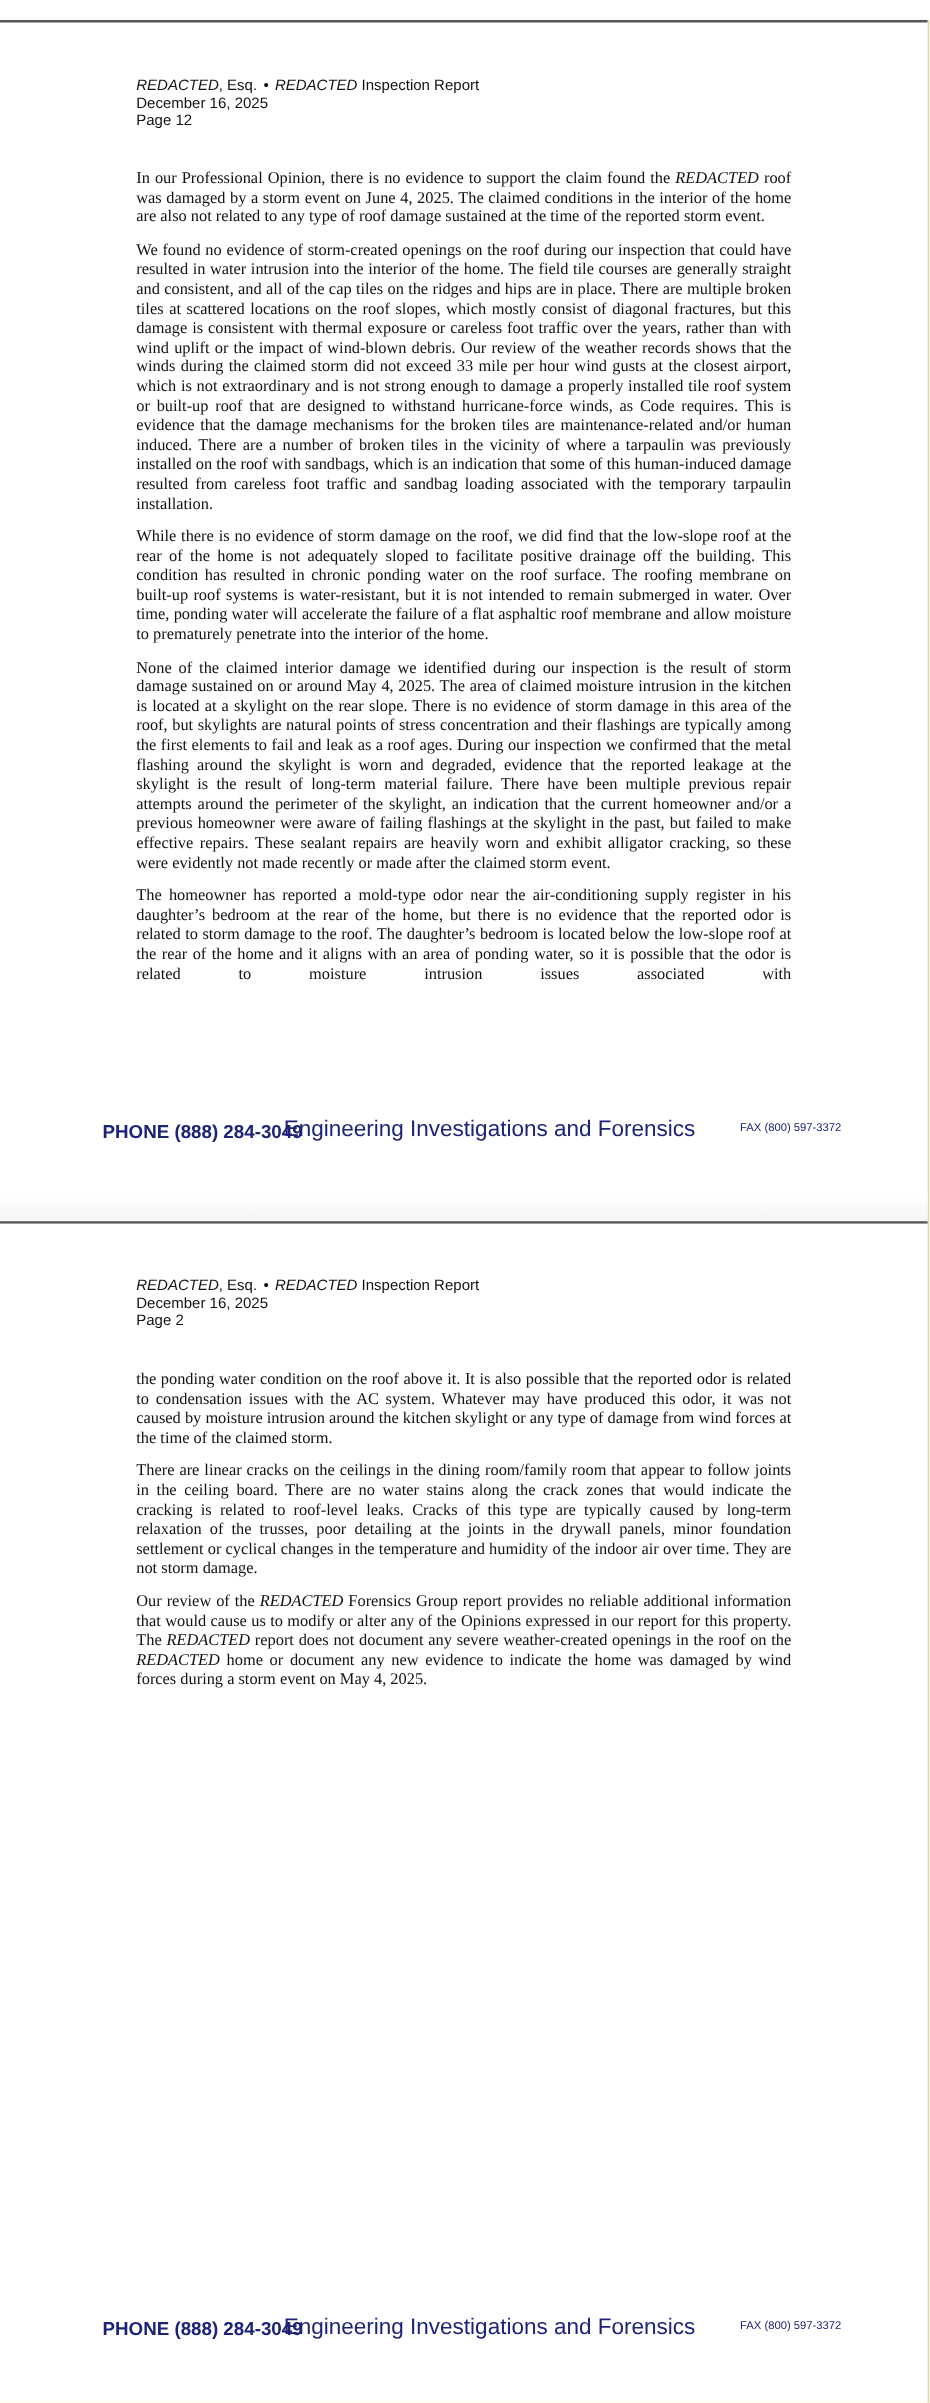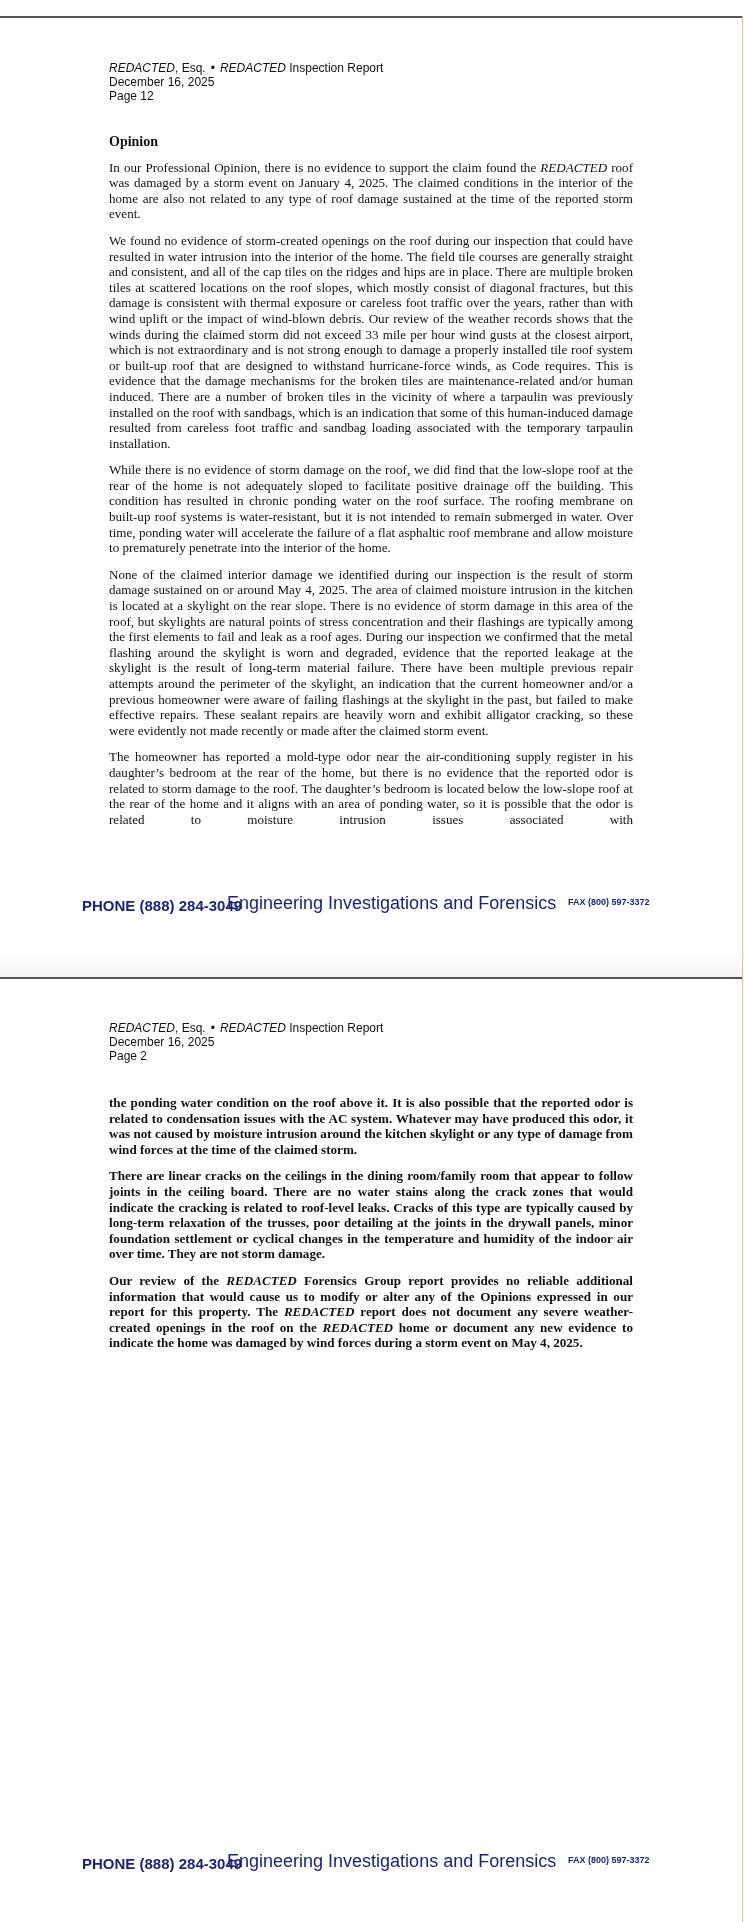--- a/index.html
+++ b/index.html
@@ -52,38 +52,37 @@
     font-family: "Liberation Serif", serif; font-weight: bold;
     font-size: 14px; margin: 0 0 10px 0;
   }
 
   .footer {
     position: absolute; left: 0; width: 742px; height: 20px;
     font-family: "Liberation Sans", sans-serif; color: #1c2378;
   }
   .footer .phone { position: absolute; left: 82px; top: 4px; font-size: 15px; font-weight: bold; }
   .footer .firm { position: absolute; left: 227px; top: 0; font-size: 18px; }
-  .footer .fax { position: absolute; left: 568px; top: 4px; font-size: 9px; font-weight: bold; }
+  .footer .fax { position: absolute; left: 592px; top: 4px; font-size: 9px; font-weight: normal; }
 </style>
 </head>
 <body>
 
 <div class="viewer">
   <div class="right-edge"></div>
 
   <div class="page page1">
     <div class="hdr" style="top:43px;">
       <div><i>REDACTED</i><span>, Esq.</span><span class="dot">•</span><i>REDACTED</i><span> Inspection Report</span></div>
       <div>December 16, 2025</div>
       <div>Page 12</div>
     </div>
 
     <div class="body-text" style="top:116px;">
-      <div class="heading">Opinion</div>
-      <p><span>In our Professional Opinion, there is no evidence to support the claim found the </span><i>REDACTED</i><span> roof was damaged by a storm event on January 4, 2025.  The claimed conditions in the interior of the home are also not related to any type of roof damage sustained at the time of the reported storm event.</span></p>
+      <p><span>In our Professional Opinion, there is no evidence to support the claim found the </span><i>REDACTED</i><span> roof was damaged by a storm event on June 4, 2025.  The claimed conditions in the interior of the home are also not related to any type of roof damage sustained at the time of the reported storm event.</span></p>
       <p>We found no evidence of storm-created openings on the roof during our inspection that could have resulted in water intrusion into the interior of the home.  The field tile courses are generally straight and consistent, and all of the cap tiles on the ridges and hips are in place.  There are multiple broken tiles at scattered locations on the roof slopes, which mostly consist of diagonal fractures, but this damage is consistent with thermal exposure or careless foot traffic over the years, rather than with wind uplift or the impact of wind-blown debris.  Our review of the weather records shows that the winds during the claimed storm did not exceed 33 mile per hour wind gusts at the closest airport, which is not extraordinary and is not strong enough to damage a properly installed tile roof system or built-up roof that are designed to withstand hurricane-force winds, as Code requires.  This is evidence that the damage mechanisms for the broken tiles are maintenance-related and/or human induced.  There are a number of broken tiles in the vicinity of where a tarpaulin was previously installed on the roof with sandbags, which is an indication that some of this human-induced damage resulted from careless foot traffic and sandbag loading associated with the temporary tarpaulin installation.</p>
       <p>While there is no evidence of storm damage on the roof, we did find that the low-slope roof at the rear of the home is not adequately sloped to facilitate positive drainage off the building.  This condition has resulted in chronic ponding water on the roof surface.  The roofing membrane on built-up roof systems is water-resistant, but it is not intended to remain submerged in water.  Over time, ponding water will accelerate the failure of a flat asphaltic roof membrane and allow moisture to prematurely penetrate into the interior of the home.</p>
       <p>None of the claimed interior damage we identified during our inspection is the result of storm damage sustained on or around May 4, 2025.  The area of claimed moisture intrusion in the kitchen is located at a skylight on the rear slope.  There is no evidence of storm damage in this area of the roof, but skylights are natural points of stress concentration and their flashings are typically among the first elements to fail and leak as a roof ages.  During our inspection we confirmed that the metal flashing around the skylight is worn and degraded, evidence that the reported leakage at the skylight is the result of long-term material failure.  There have been multiple previous repair attempts around the perimeter of the skylight, an indication that the current homeowner and/or a previous homeowner were aware of failing flashings at the skylight in the past, but failed to make effective repairs.  These sealant repairs are heavily worn and exhibit alligator cracking, so these were evidently not made recently or made after the claimed storm event.</p>
       <p style="text-align-last: justify;">The homeowner has reported a mold-type odor near the air-conditioning supply register in his daughter’s bedroom at the rear of the home, but there is no evidence that the reported odor is related to storm damage to the roof.  The daughter’s bedroom is located below the low-slope roof at the rear of the home and it aligns with an area of ponding water, so it is possible that the odor is related to moisture intrusion issues associated with</p>
     </div>
 
     <div class="footer" style="top:875px;">
       <span class="phone">PHONE (888) 284-3049</span>
       <span class="firm">Engineering Investigations and Forensics</span>
       <span class="fax">FAX (800) 597-3372</span>
@@ -93,21 +92,21 @@
 
   <div class="page-sep"></div>
 
   <div class="page page2">
     <div class="hdr" style="top:42px;">
       <div><i>REDACTED</i><span>, Esq.</span><span class="dot">•</span><i>REDACTED</i><span> Inspection Report</span></div>
       <div>December 16, 2025</div>
       <div>Page 2</div>
     </div>
 
-    <div class="body-text" style="top:116px;font-weight:bold;">
+    <div class="body-text" style="top:116px;">
       <p>the ponding water condition on the roof above it.  It is also possible that the reported odor is related to condensation issues with the AC system.  Whatever may have produced this odor, it was not caused by moisture intrusion around the kitchen skylight or any type of damage from wind forces at the time of the claimed storm.</p>
       <p>There are linear cracks on the ceilings in the dining room/family room that appear to follow joints in the ceiling board.  There are no water stains along the crack zones that would indicate the cracking is related to roof-level leaks.  Cracks of this type are typically caused by long-term relaxation of the trusses, poor detailing at the joints in the drywall panels, minor foundation settlement or cyclical changes in the temperature and humidity of the indoor air over time.  They are not storm damage.</p>
       <p><span>Our review of the </span><i>REDACTED</i><span> Forensics Group report provides no reliable additional information that would cause us to modify or alter any of the Opinions expressed in our report for this property.  The </span><i>REDACTED</i><span> report does not document any severe weather-created openings in the roof on the </span><i>REDACTED</i><span> home or document any new evidence to indicate the home was damaged by wind forces during a storm event on May 4, 2025.</span></p>
     </div>
 
     <div class="footer" style="top:872px;">
       <span class="phone">PHONE (888) 284-3049</span>
       <span class="firm">Engineering Investigations and Forensics</span>
       <span class="fax">FAX (800) 597-3372</span>
     </div>

